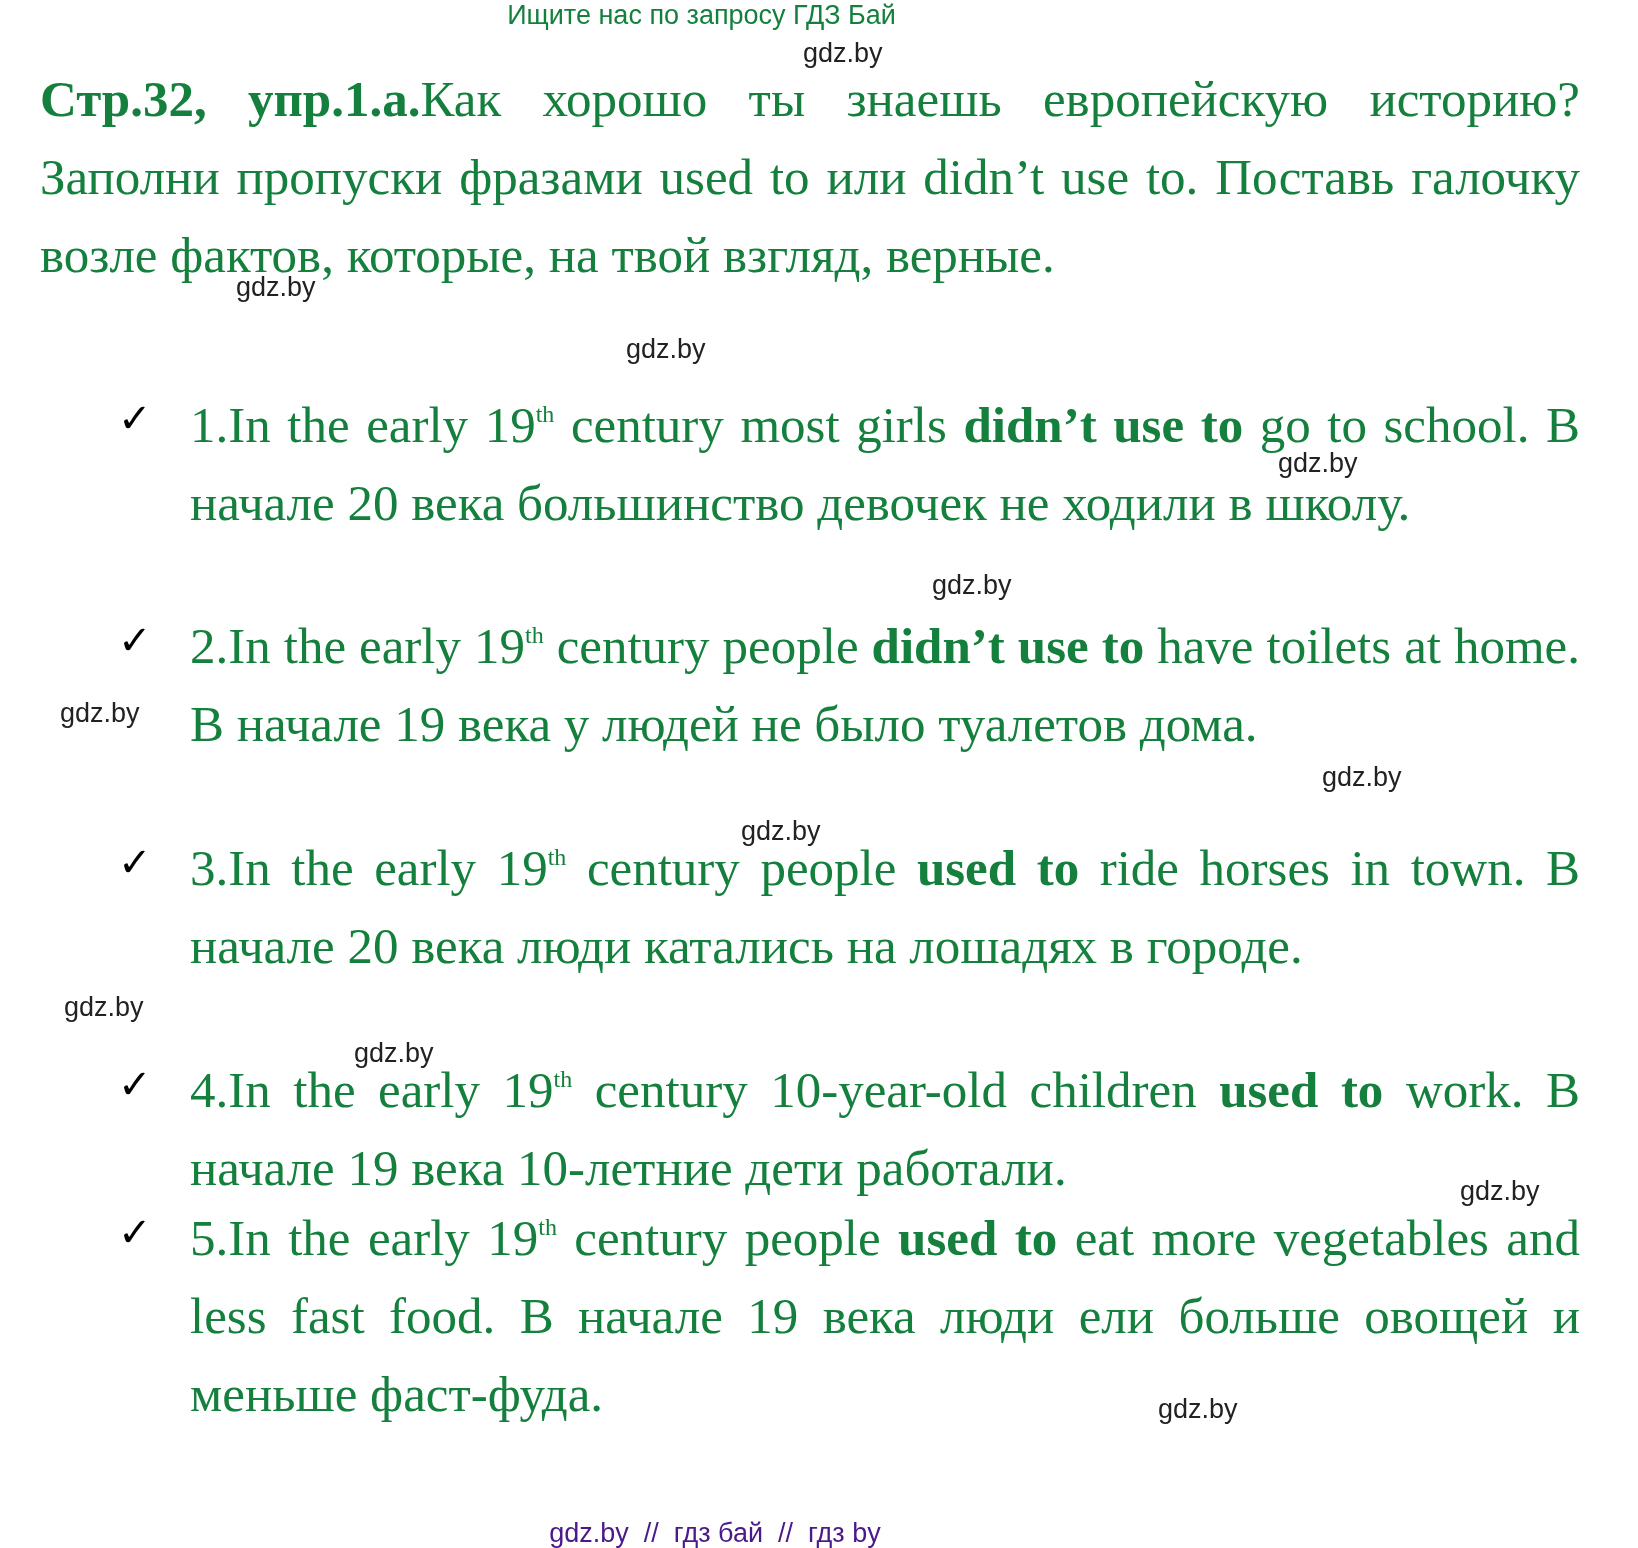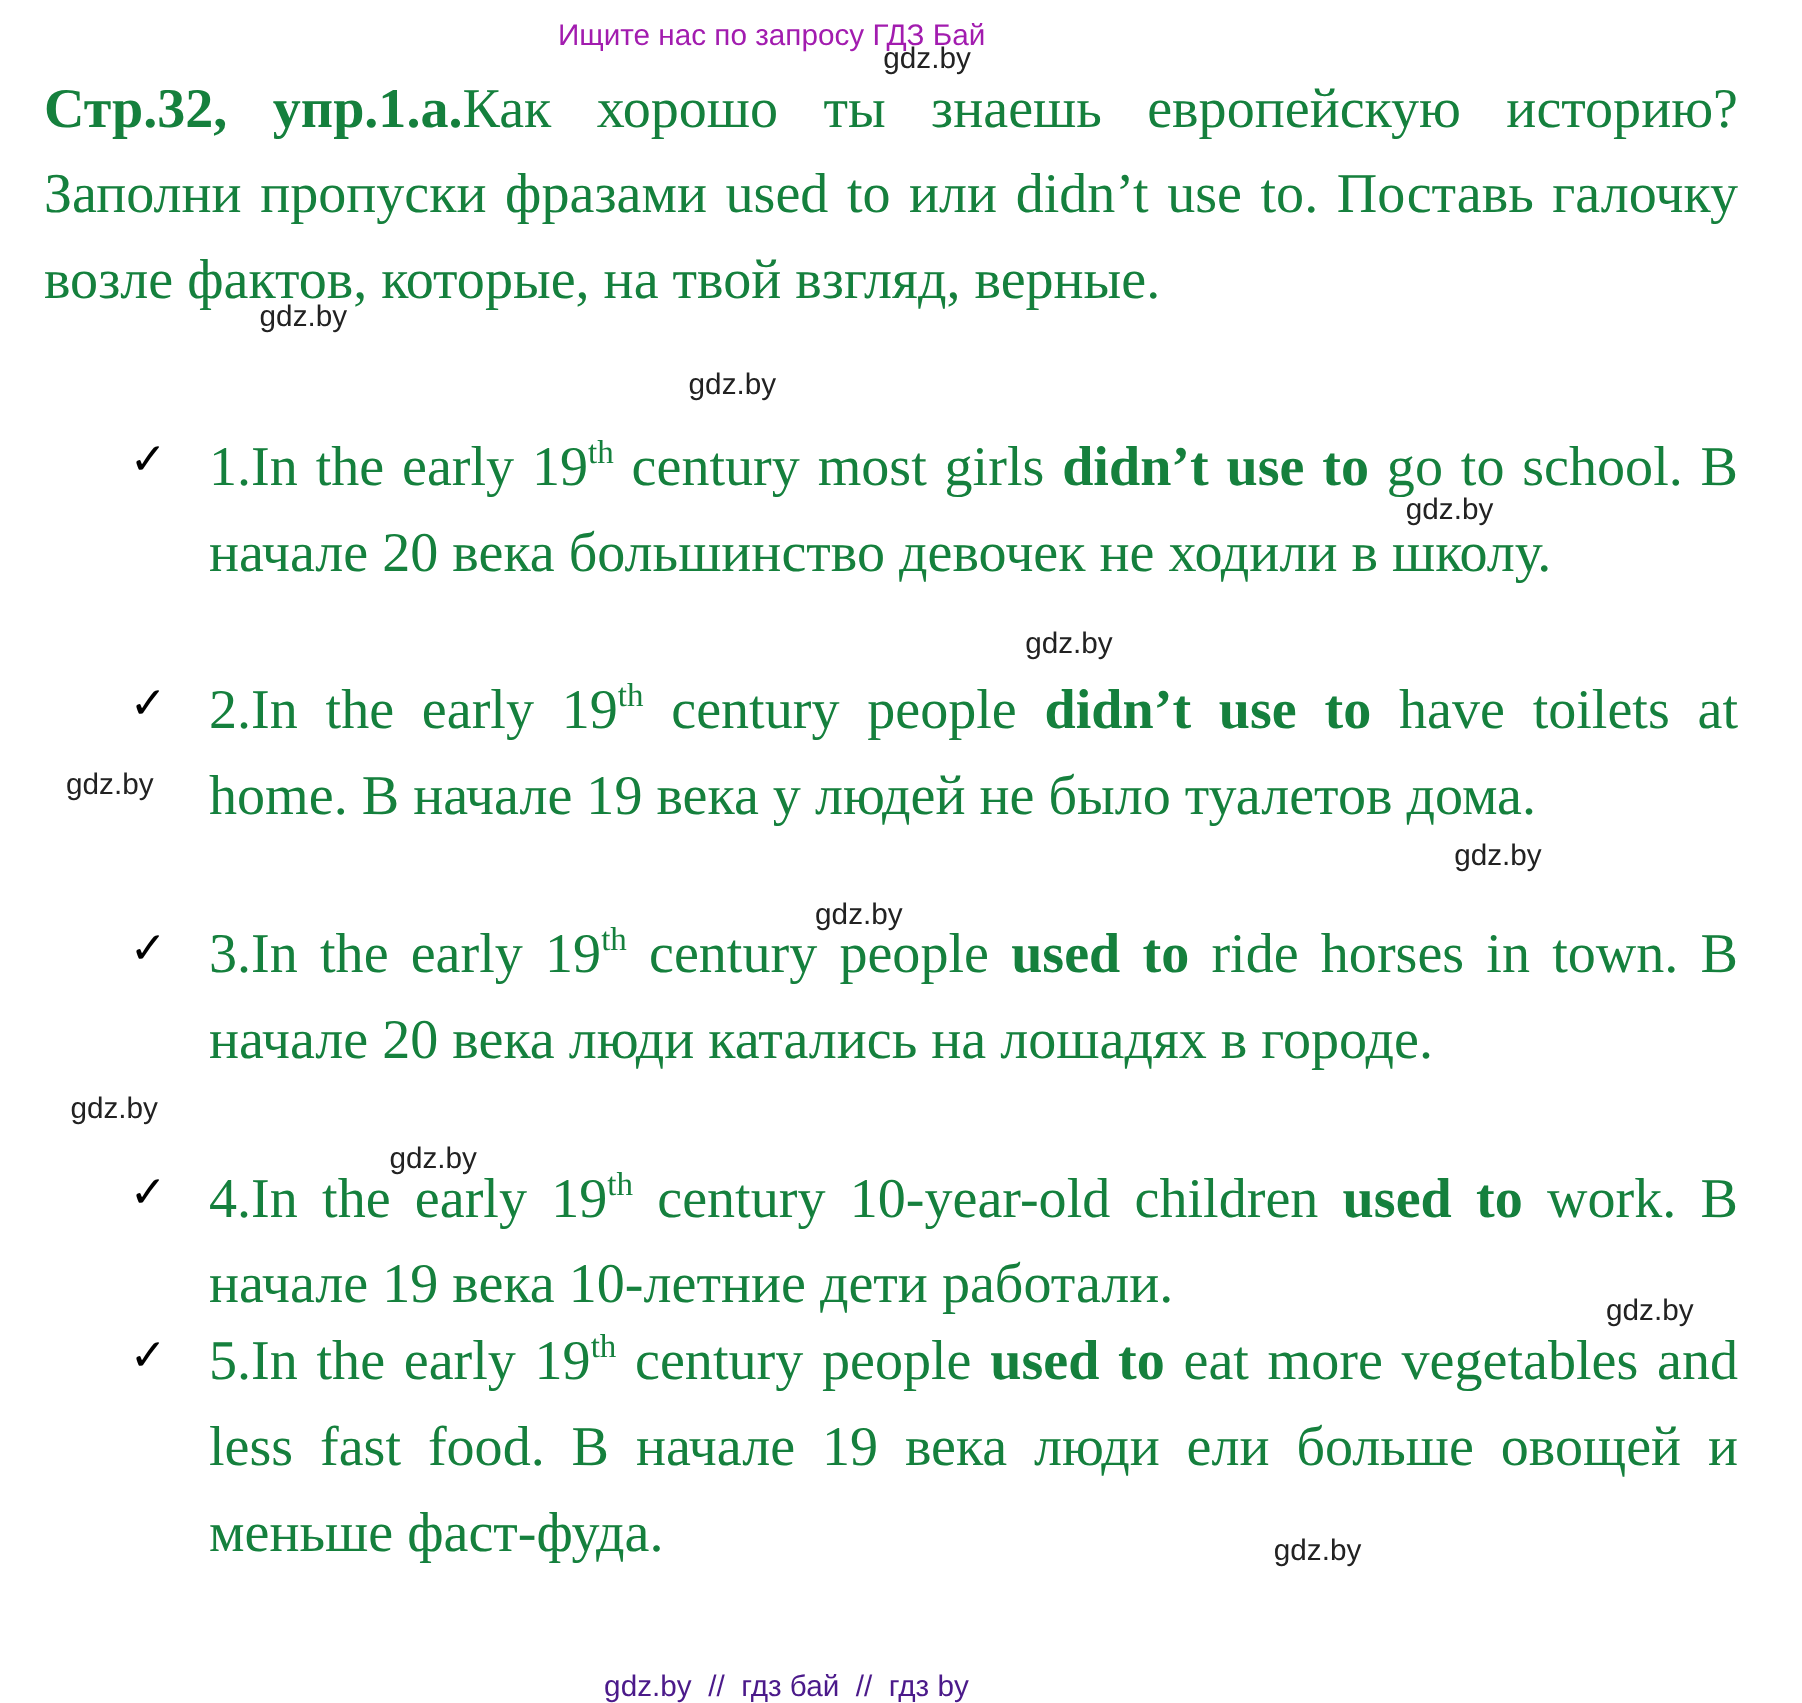--- a/index.html
+++ b/index.html
@@ -1,25 +1,25 @@
 <!DOCTYPE html>
 <html><head>
   <meta charset="utf-8">
   <style>
     html, body { margin: 0; padding: 0; background: #ffffff; }
     body { width: 1638px; height: 1548px; position: relative; overflow: hidden; }
     .serif { font-family: "Liberation Serif", "DejaVu Serif", serif; color: #15803d; }
     .wm { position: absolute; font-family: "Liberation Sans", "DejaVu Sans", sans-serif; font-size: 27px; color: #222; line-height: 1; }
-    .top-banner { position: absolute; left: 0; width: 1403px; top: 17px; text-align: center; font-family: "Liberation Sans", "DejaVu Sans", sans-serif; font-size: 27px; color: #a21caf; line-height: 30px; }
+    .top-banner { position: absolute; left: 0; width: 1403px; top: 0; text-align: center; font-family: "Liberation Sans", "DejaVu Sans", sans-serif; font-size: 27px; color: #15803d; line-height: 30px; }
     .bottom-banner { position: absolute; left: 0; width: 1430px; top: 1518px; text-align: center; font-family: "Liberation Sans", "DejaVu Sans", sans-serif; font-size: 27px; color: #4b1a8a; line-height: 30px; }
     .heading { position: absolute; left: 40px; top: 60px; width: 1540px; font-size: 51px; line-height: 78px; text-align: justify; }
     .heading b { font-weight: bold; }
     .item { position: absolute; left: 190px; width: 1390px; font-size: 51px; line-height: 78px; text-align: justify; }
     .check { position: absolute; left: 118px; font-size: 40px; font-family: "DejaVu Sans", sans-serif; font-weight: bold; line-height: 1; }
-    sup { font-size: 30px; line-height: 0; vertical-align: 20px; }
+    sup { font-size: 24px; line-height: 0; vertical-align: 20px; }
   </style>
 </head>
 <body>
 
 <div class="top-banner">Ищите нас по запросу ГДЗ Бай</div>
 
 <div class="wm" style="left:803px; top:40px;">gdz.by</div>
 <div class="wm" style="left:236px; top:274px;">gdz.by</div>
 <div class="wm" style="left:626px; top:336px;">gdz.by</div>
 <div class="wm" style="left:1278px; top:450px;">gdz.by</div>

